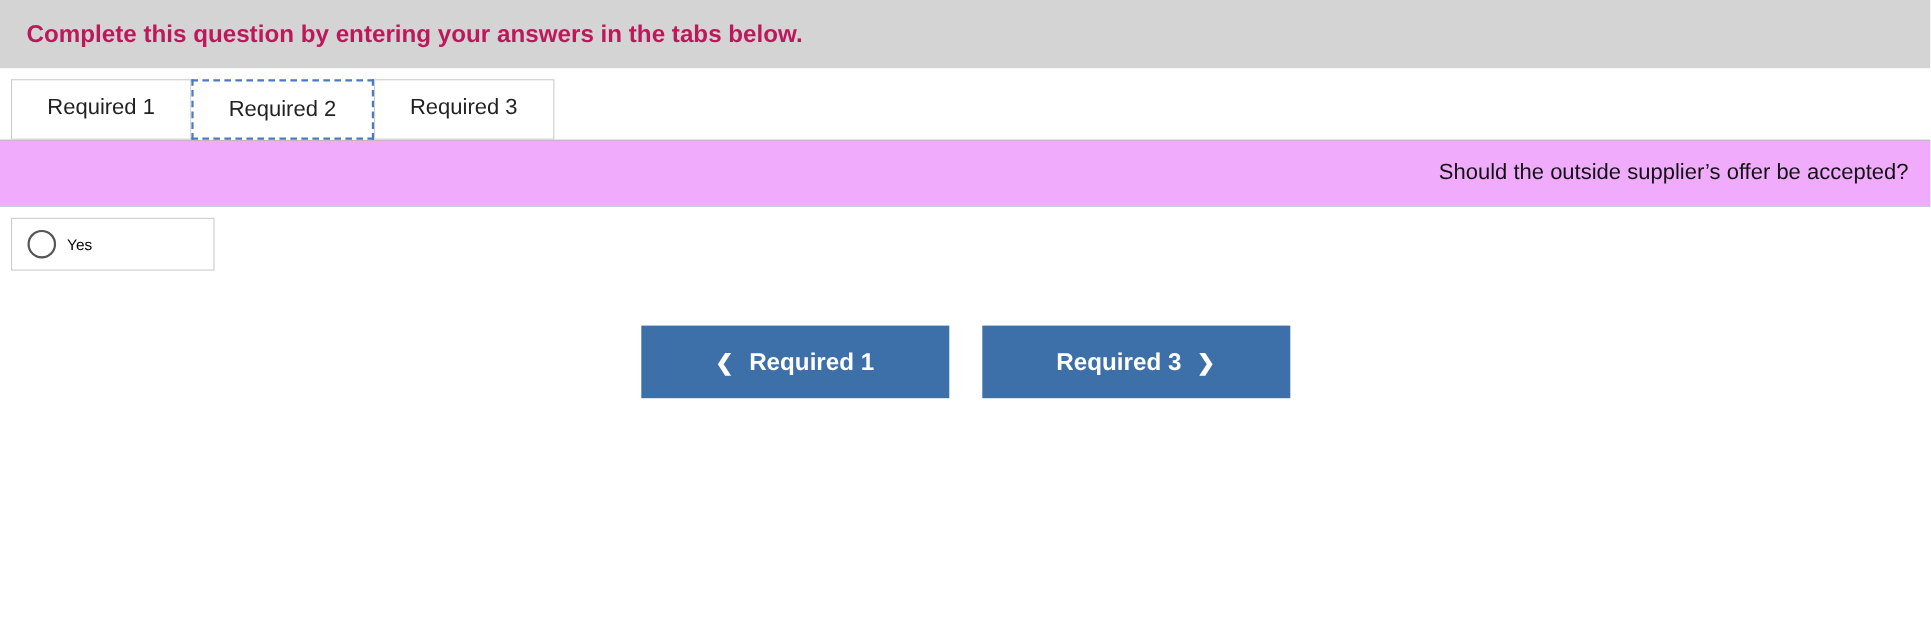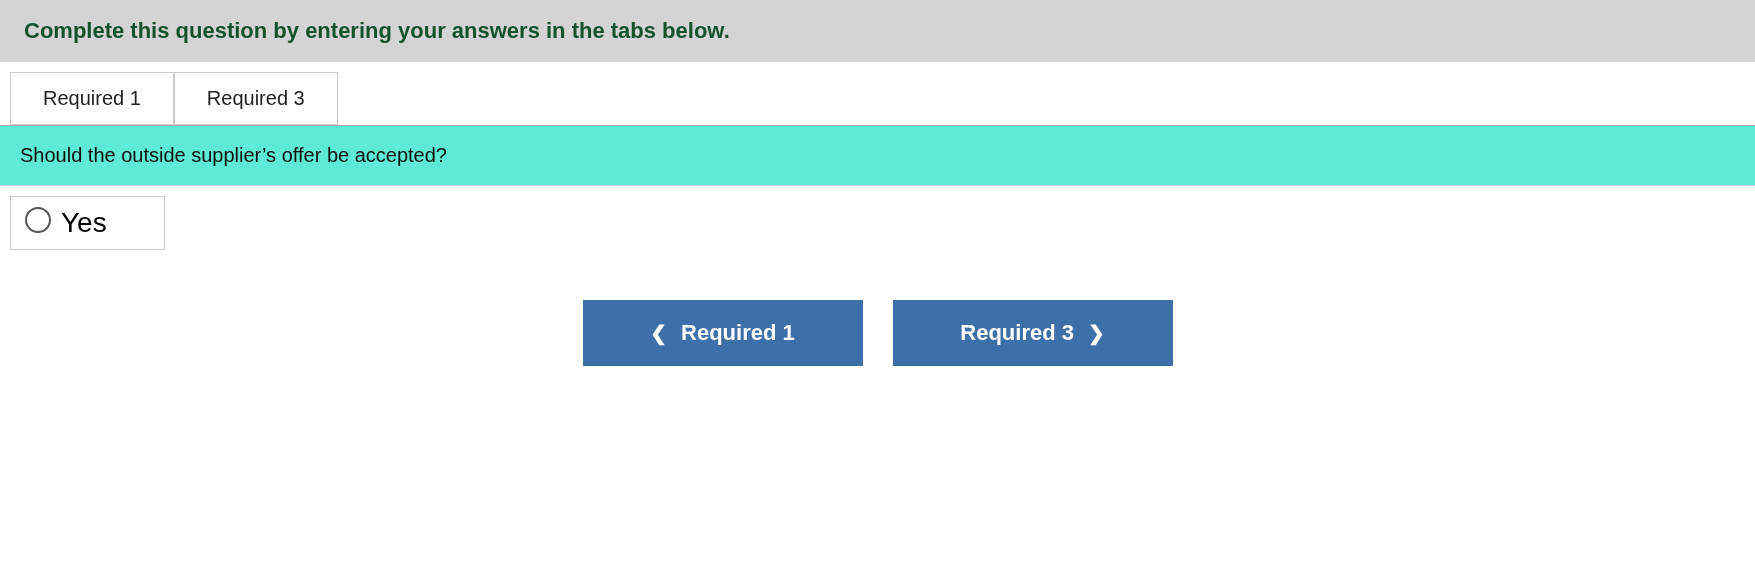--- a/index.html
+++ b/index.html
@@ -23,21 +23,21 @@
 
     .header-banner {
       background: #d4d4d4;
       padding: 18px 24px;
       width: 100%;
     }
 
     .header-banner span {
       font-size: 22px;
       font-weight: bold;
-      color: #14532d;
+      color: #be185d;
     }
 
     .tabs-container {
       display: flex;
       flex-direction: row;
       align-items: stretch;
       border-bottom: 1.5px solid #aaaaaa;
       margin-top: 10px;
       padding-left: 10px;
       background: #ffffff;
@@ -58,41 +58,43 @@
       border: 2.5px dashed #4a7abf;
       background: #ffffff;
       font-weight: normal;
     }
 
     .tab:not(.active) {
       border: 1px solid #cccccc;
     }
 
     .question-banner {
-      background: #5eead4;
+      background: #f0abfc;
       padding: 18px 20px;
       font-size: 20px;
       color: #111111;
       width: 100%;
       border-bottom: 1px solid #b8d0e8;
+      text-align: right;
     }
 
     .answer-section {
       padding: 10px 10px;
       display: flex;
       flex-direction: column;
       gap: 0px;
     }
 
     .radio-option {
       display: flex;
+      align-items: center;
       border: 1px solid #cccccc;
-      width: 155px;
+      width: 185px;
       padding: 10px 14px;
-      font-size: 28px;
+      font-size: 14px;
       background: #ffffff;
       cursor: pointer;
       gap: 10px;
     }
 
     .radio-circle {
       width: 26px;
       height: 26px;
       border-radius: 50%;
       border: 2px solid #555555;
@@ -155,20 +157,23 @@
 
 <div class="page-wrapper">
 
   <div class="header-banner">
     <span>Complete this question by entering your answers in the tabs below.</span>
   </div>
 
   <div class="tabs-container">
     <div class="tab">
       <span>Required 1</span>
+    </div>
+    <div class="tab active">
+      <span>Required 2</span>
     </div>
     <div class="tab">
       <span>Required 3</span>
     </div>
   </div>
 
   <div class="question-banner">
     <span>Should the outside supplier’s offer be accepted?</span>
   </div>
 

